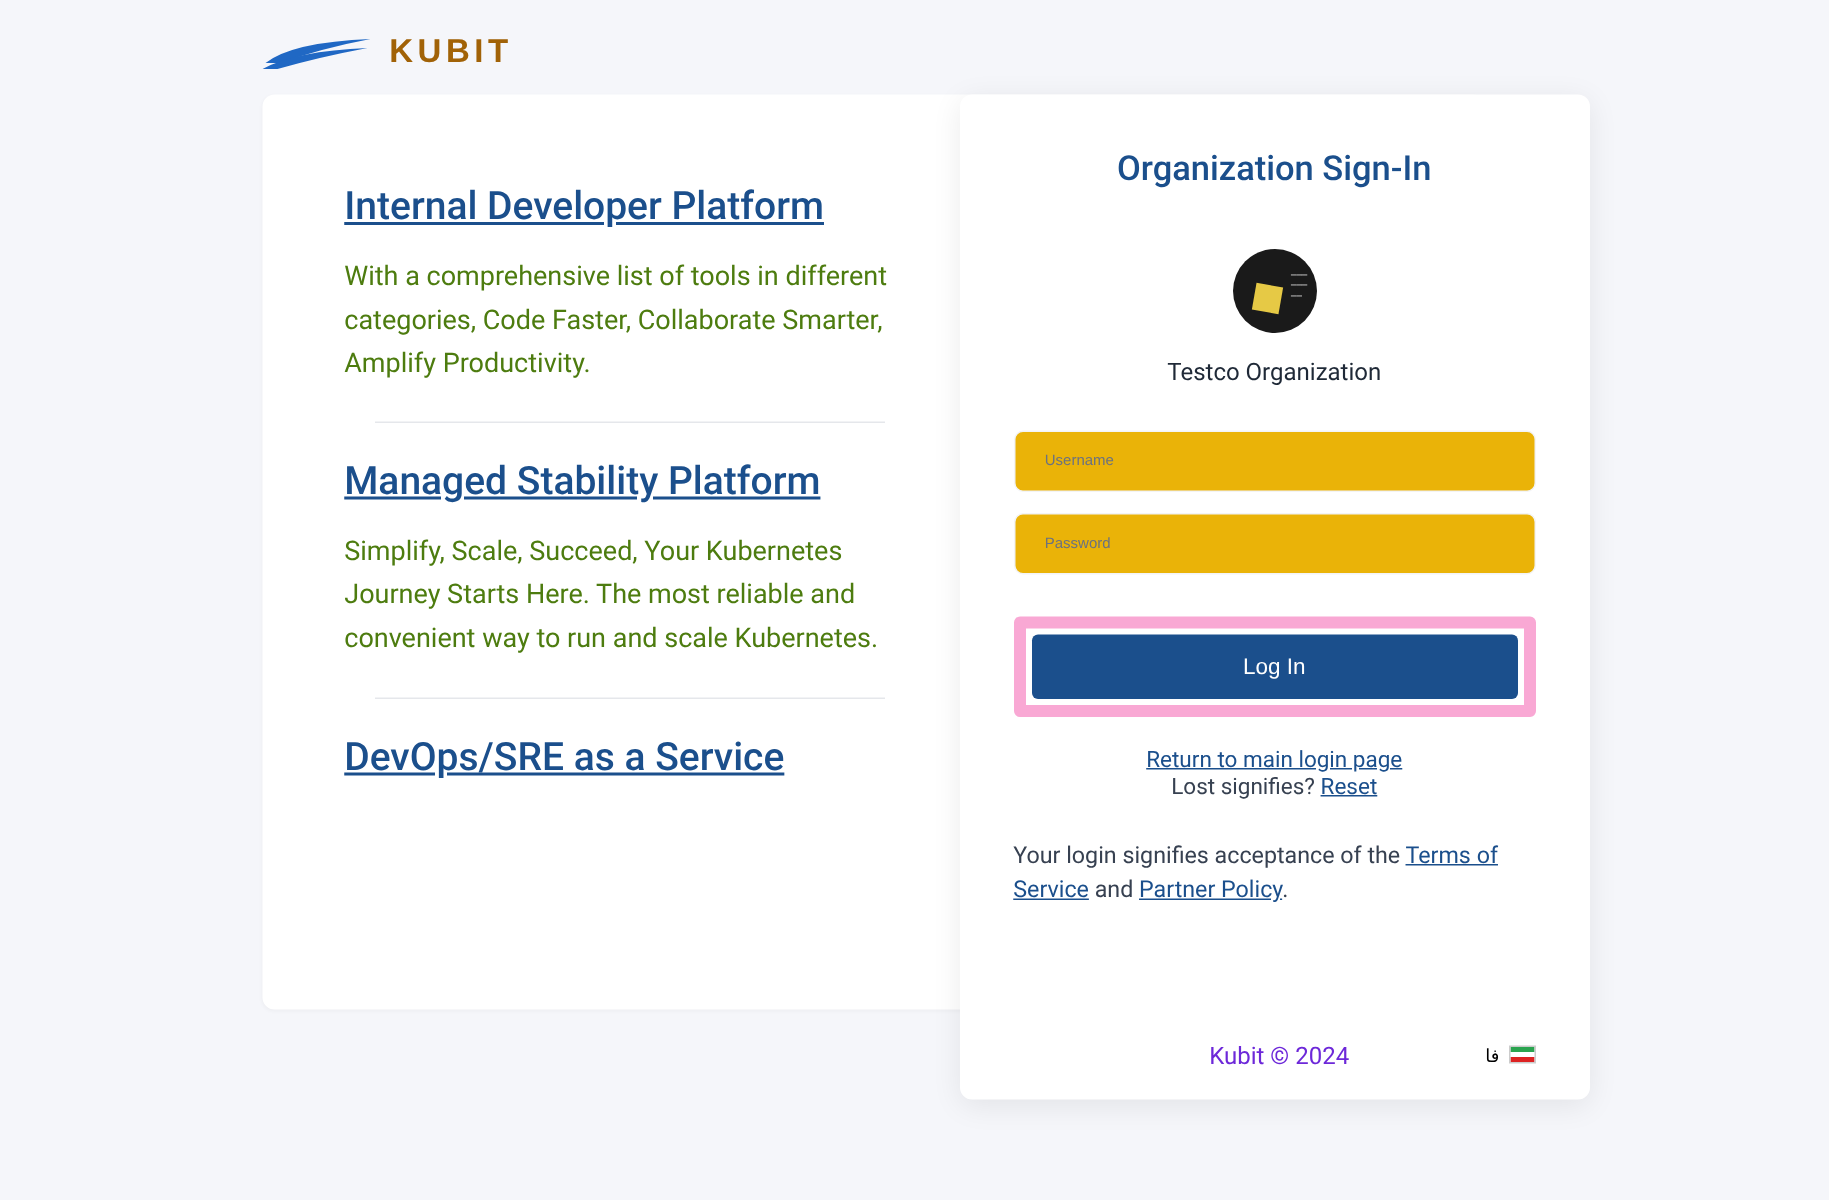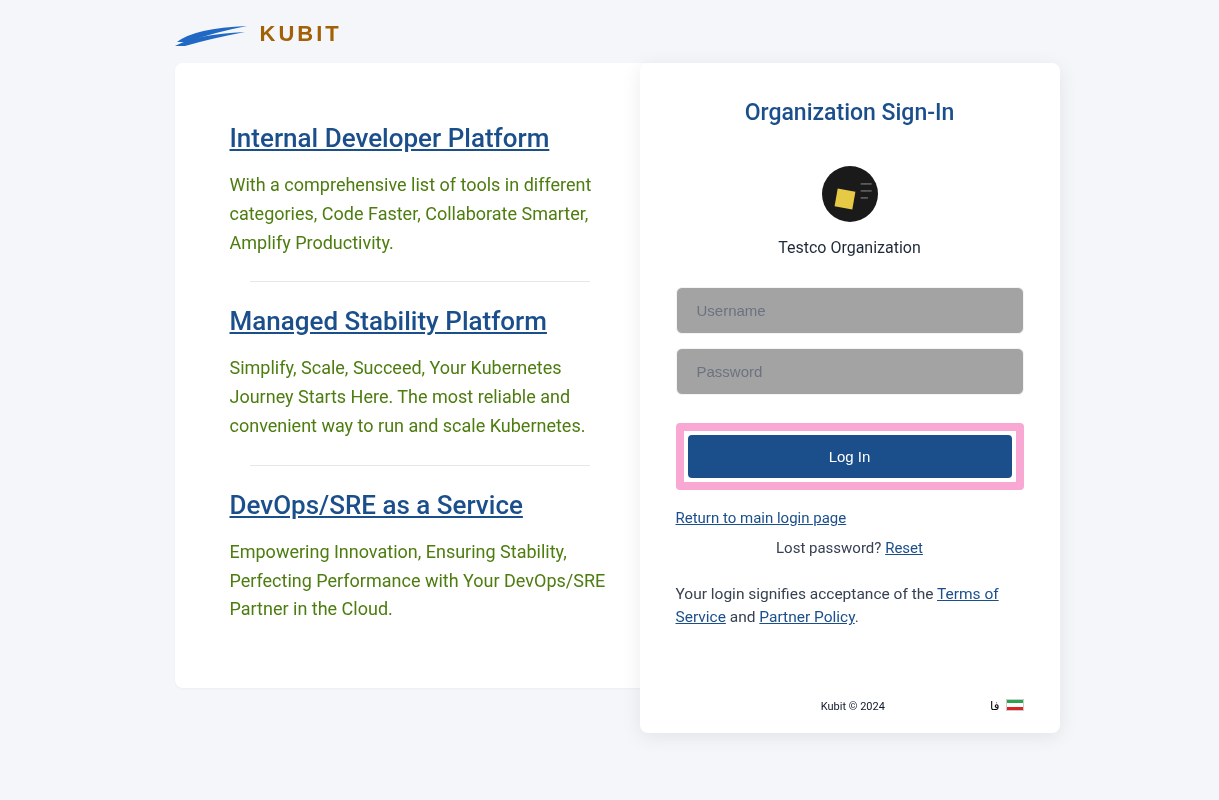--- a/index.html
+++ b/index.html
@@ -125,25 +125,25 @@
       line-height: 1.2;
     }
     .org-name {
       text-align: center;
       color: #1f2937;
       font-size: 16px;
       margin-bottom: 30px;
     }
     .input-field {
       width: 100%;
-      background: #a3a3a3;
+      background: #eab308;
       border: 1px solid #f3f4f6;
       border-radius: 6px;
       padding: 14px 20px;
-      font-size: 15px;
+      font-size: 10px;
       color: #374151;
       margin-bottom: 14px;
       outline: none;
     }
     .input-field::placeholder {
       color: #6b7280;
     }
     .login-btn-highlight {
       border: 8px solid #f9a8d4;
       border-radius: 4px;
@@ -156,21 +156,21 @@
       background: #1b4f8c;
       color: #fff;
       border: none;
       border-radius: 4px;
       padding: 13px;
       font-size: 15px;
       font-weight: 500;
       cursor: pointer;
     }
     .return-link {
-      margin-bottom: 12px;
+      text-align: center;
     }
     .return-link a {
       color: #1b4f8c;
       font-size: 15px;
       text-decoration: underline;
     }
     .lost-pw {
       text-align: center;
       color: #374151;
       font-size: 15px;
@@ -192,22 +192,22 @@
     .footer {
       margin-top: auto;
       display: flex;
       justify-content: space-between;
       align-items: center;
       padding-top: 30px;
     }
     .footer-center {
       flex: 1;
       text-align: center;
-      color: #0f172a;
-      font-size: 11px;
+      color: #6d28d9;
+      font-size: 16px;
     }
     .footer-right {
       display: flex;
       align-items: flex-start;
       gap: 6px;
       font-size: 12px;
       color: #000000;
     }
     .flag {
       width: 18px;
@@ -238,21 +238,20 @@
             <p class="feature-desc">With a comprehensive list of tools in different categories, Code Faster, Collaborate Smarter, Amplify Productivity.</p>
           </div>
           <hr class="divider">
           <div class="feature-block">
             <h2 class="feature-title">Managed Stability Platform</h2>
             <p class="feature-desc">Simplify, Scale, Succeed, Your Kubernetes Journey Starts Here. The most reliable and convenient way to run and scale Kubernetes.</p>
           </div>
           <hr class="divider">
           <div class="feature-block">
             <h2 class="feature-title">DevOps/SRE as a Service</h2>
-            <p class="feature-desc">Empowering Innovation, Ensuring Stability, Perfecting Performance with Your DevOps/SRE Partner in the Cloud.</p>
           </div>
         </div>
       </div>
 
       <div class="login-card">
         <h2 class="login-title">Organization Sign-In</h2>
 
         <div class="org-avatar">
           <div class="org-avatar-inner"></div>
           <div class="org-avatar-lines">━━━<br>━━━<br>━━</div>
@@ -266,21 +265,21 @@
 
         <div class="login-btn-highlight">
           <button class="login-btn">Log In</button>
         </div>
 
         <div class="return-link">
           <a href="#">Return to main login page</a>
         </div>
 
         <div class="lost-pw">
-          <span>Lost password? </span><a href="#">Reset</a>
+          <span>Lost signifies? </span><a href="#">Reset</a>
         </div>
 
         <div class="legal">
           <span>Your login signifies acceptance of the </span><a href="#">Terms of Service</a><span> and </span><a href="#">Partner Policy</a><span>.</span>
         </div>
 
         <div class="footer">
           <div style="width:40px"></div>
           <div class="footer-center">Kubit © 2024</div>
           <div class="footer-right">

